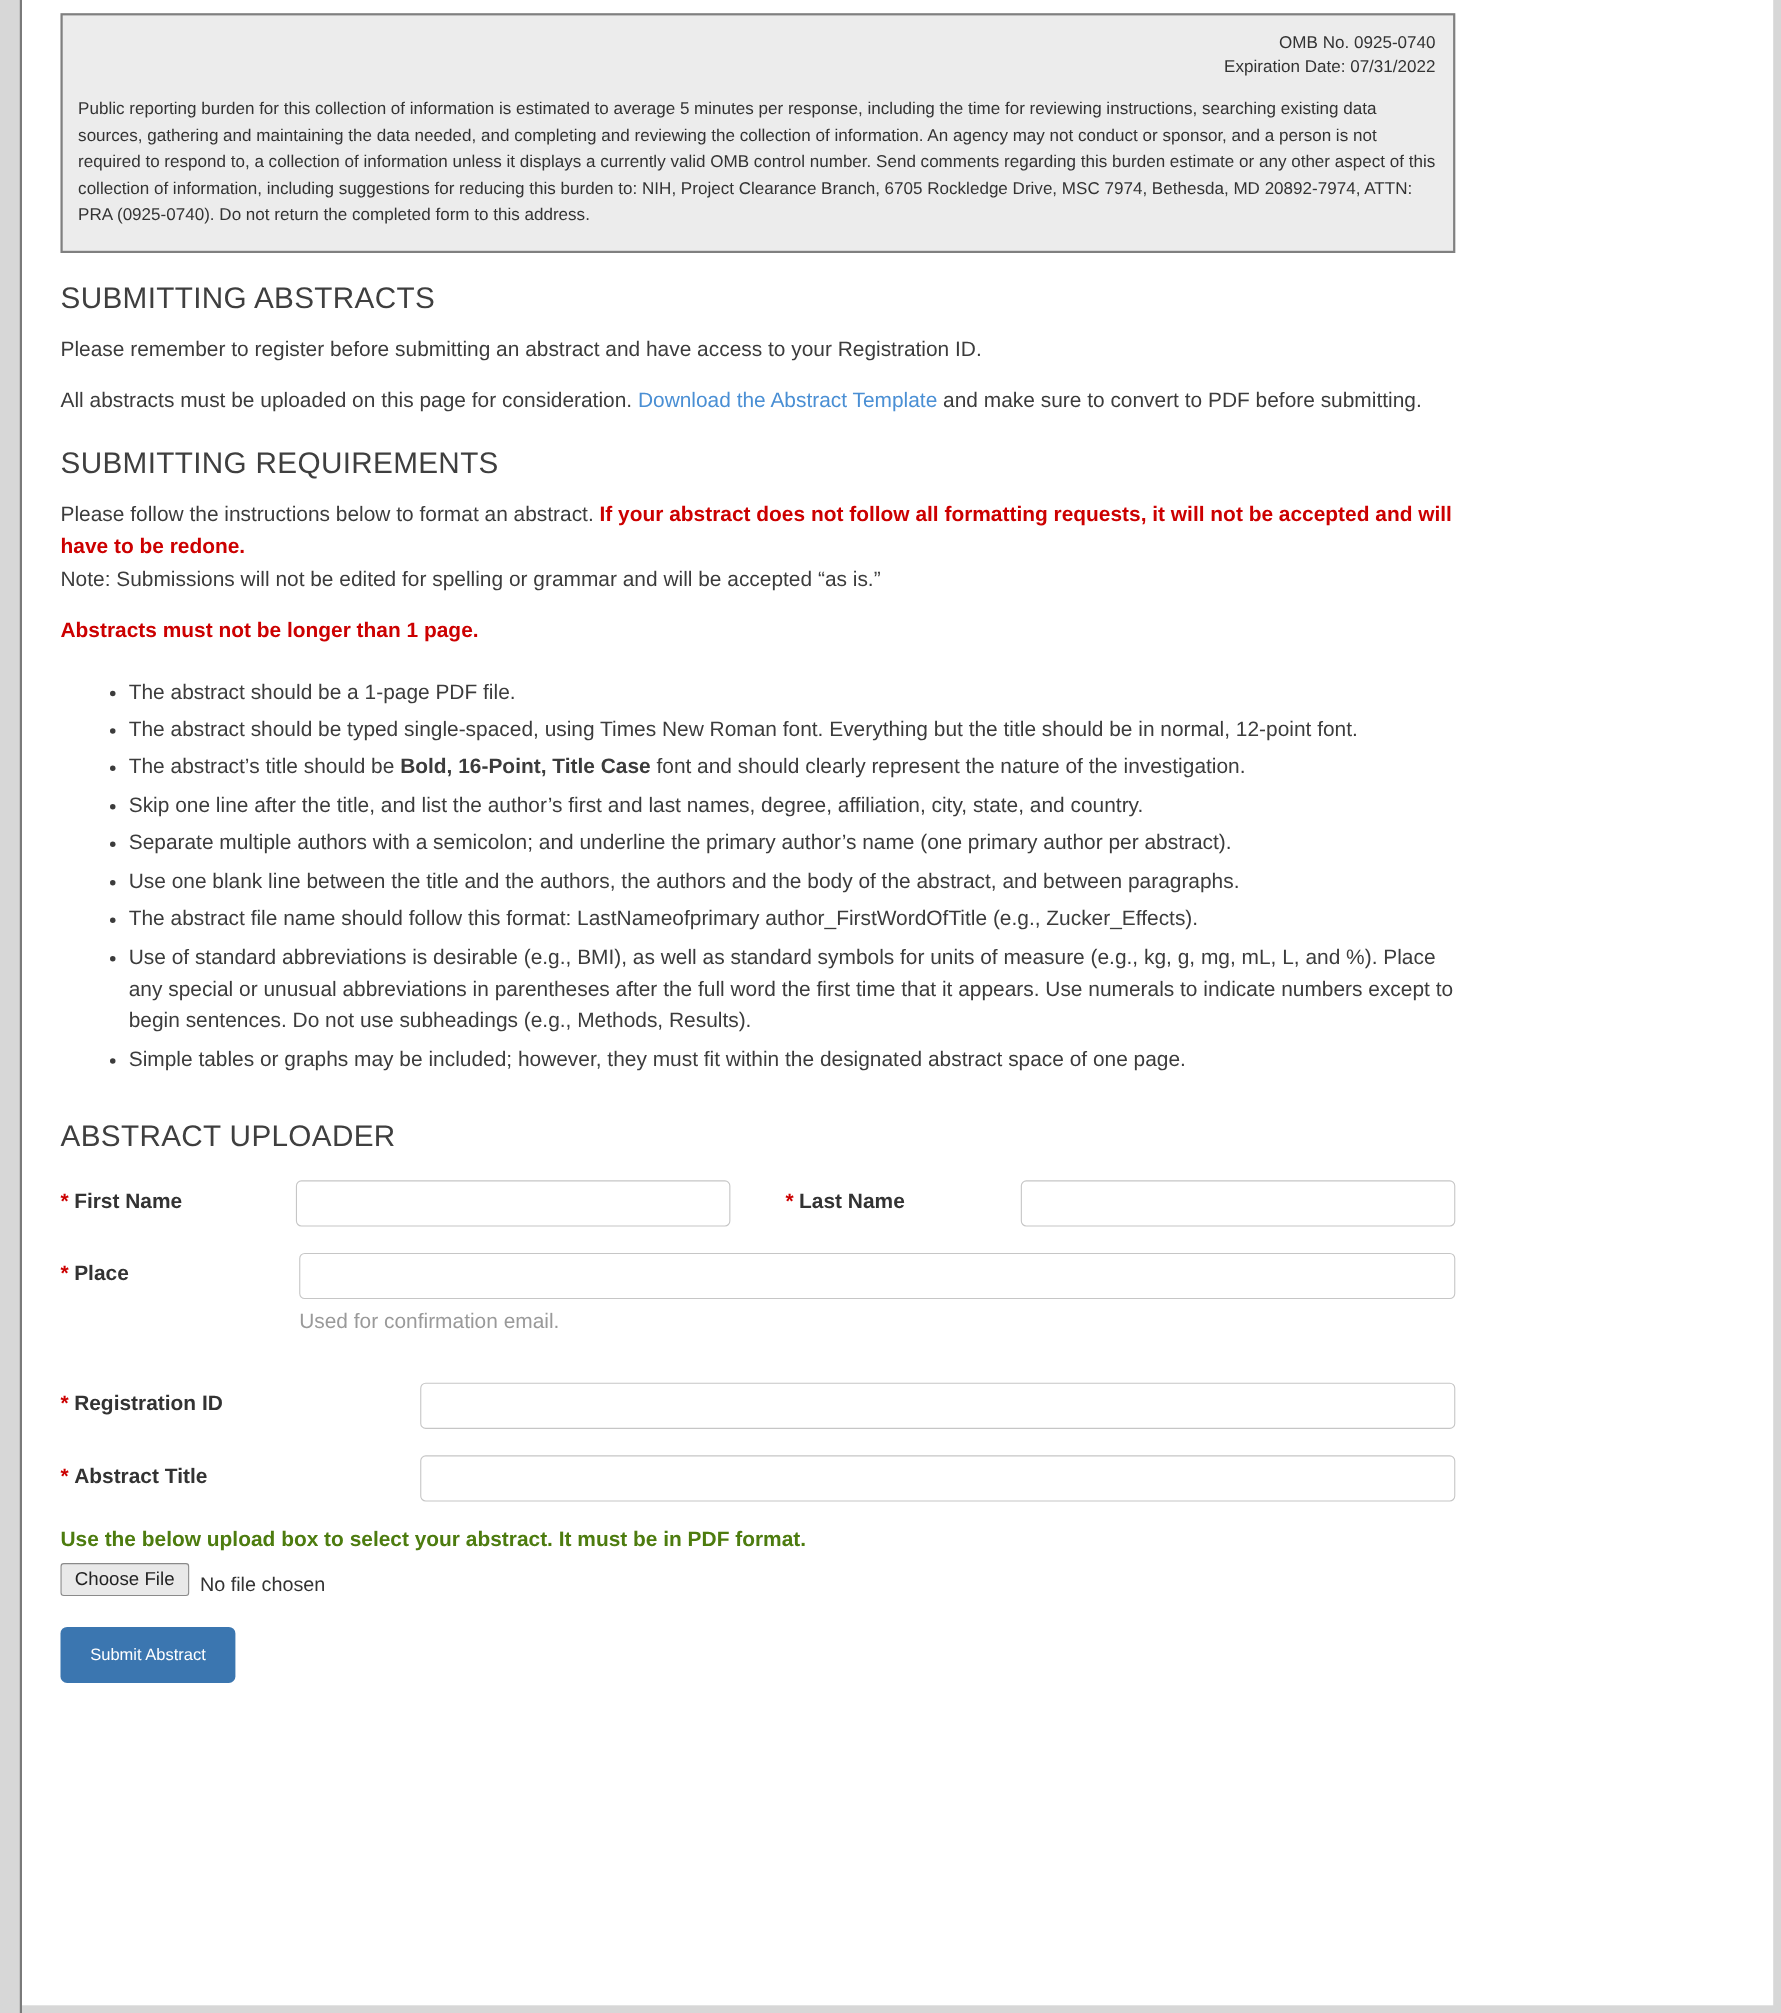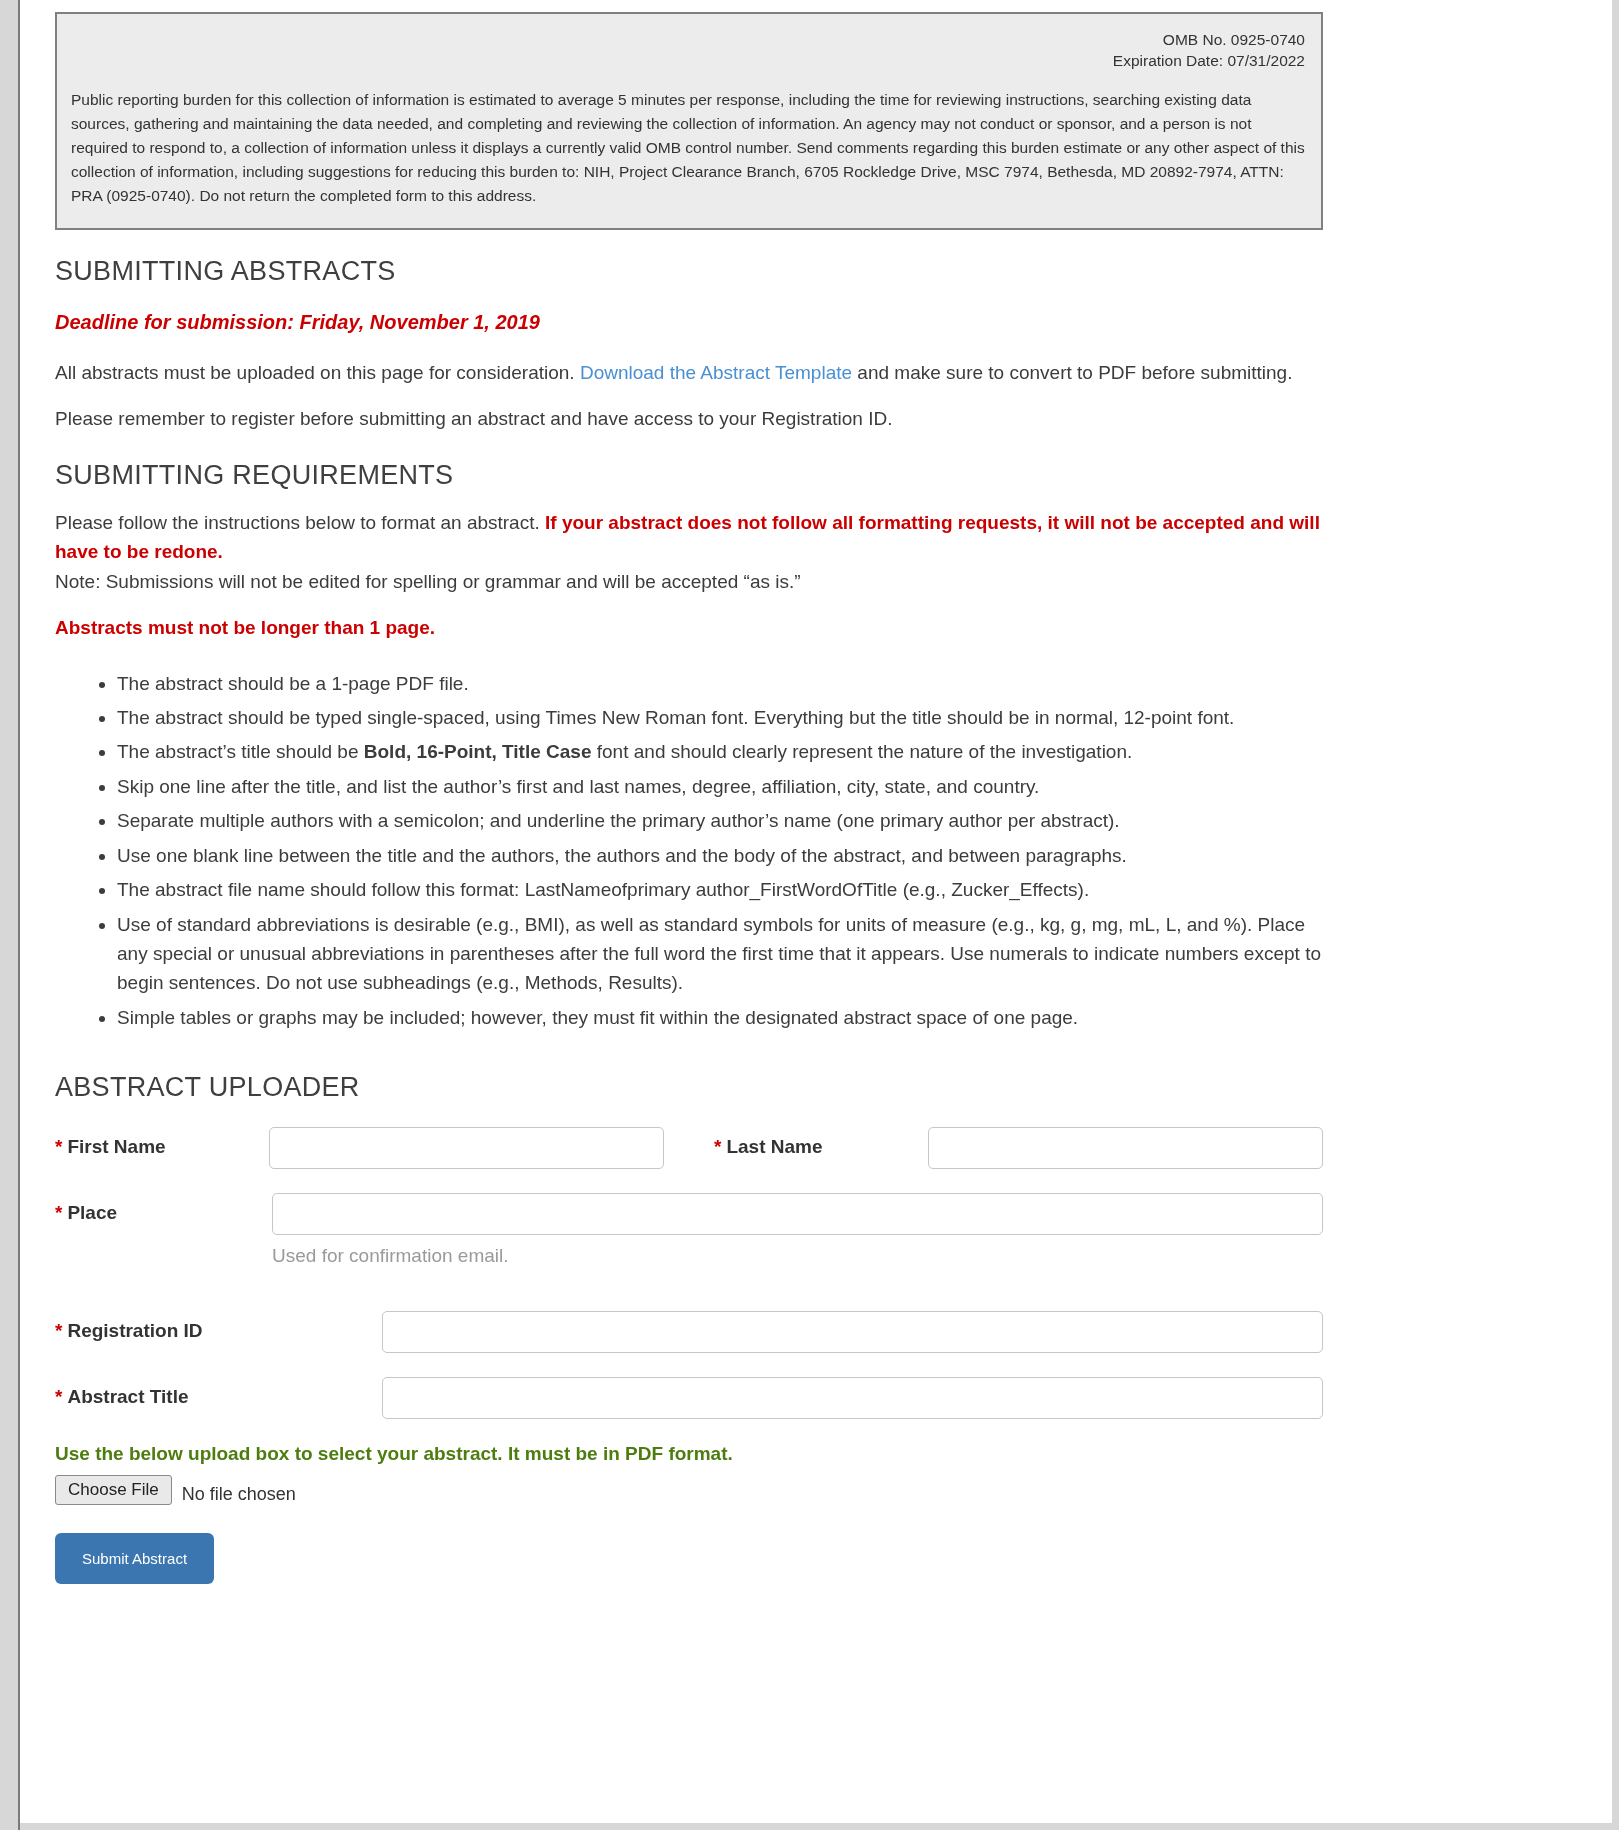--- a/index.html
+++ b/index.html
@@ -133,25 +133,24 @@
   <div class="omb-box">
     <div class="omb-right">
       <div>OMB No. 0925-0740</div>
       <div>Expiration Date: 07/31/2022</div>
     </div>
     <p class="omb-text">Public reporting burden for this collection of information is estimated to average 5 minutes per response, including the time for reviewing instructions, searching existing data sources, gathering and maintaining the data needed, and completing and reviewing the collection of information. An agency may not conduct or sponsor, and a person is not required to respond to, a collection of information unless it displays a currently valid OMB control number. Send comments regarding this burden estimate or any other aspect of this collection of information, including suggestions for reducing this burden to: NIH, Project Clearance Branch, 6705 Rockledge Drive, MSC 7974, Bethesda, MD 20892-7974, ATTN: PRA (0925-0740). Do not return the completed form to this address.</p>
   </div>
 
   <h2>SUBMITTING ABSTRACTS</h2>
 
-  <p class="deadline">Deadline for submission: Friday, November 1, 2019</p>
+
+  <p>Please remember to register before submitting an abstract and have access to your Registration ID.</p>
 
   <p><span>All abstracts must be uploaded on this page for consideration. </span><a href="#" class="link">Download the Abstract Template</a><span> and make sure to convert to PDF before submitting.</span></p>
-
-  <p>Please remember to register before submitting an abstract and have access to your Registration ID.</p>
 
   <h2>SUBMITTING REQUIREMENTS</h2>
 
   <p><span>Please follow the instructions below to format an abstract. </span><span class="red-bold">If your abstract does not follow all formatting requests, it will not be accepted and will have to be redone.</span><br><span>Note: Submissions will not be edited for spelling or grammar and will be accepted “as is.”</span></p>
 
   <p class="red-bold">Abstracts must not be longer than 1 page.</p>
 
   <ul class="rules-list">
     <li><span>The abstract should be a 1-page PDF file.</span></li>
     <li><span>The abstract should be typed single-spaced, using Times New Roman font. Everything but the title should be in normal, 12-point font.</span></li>

